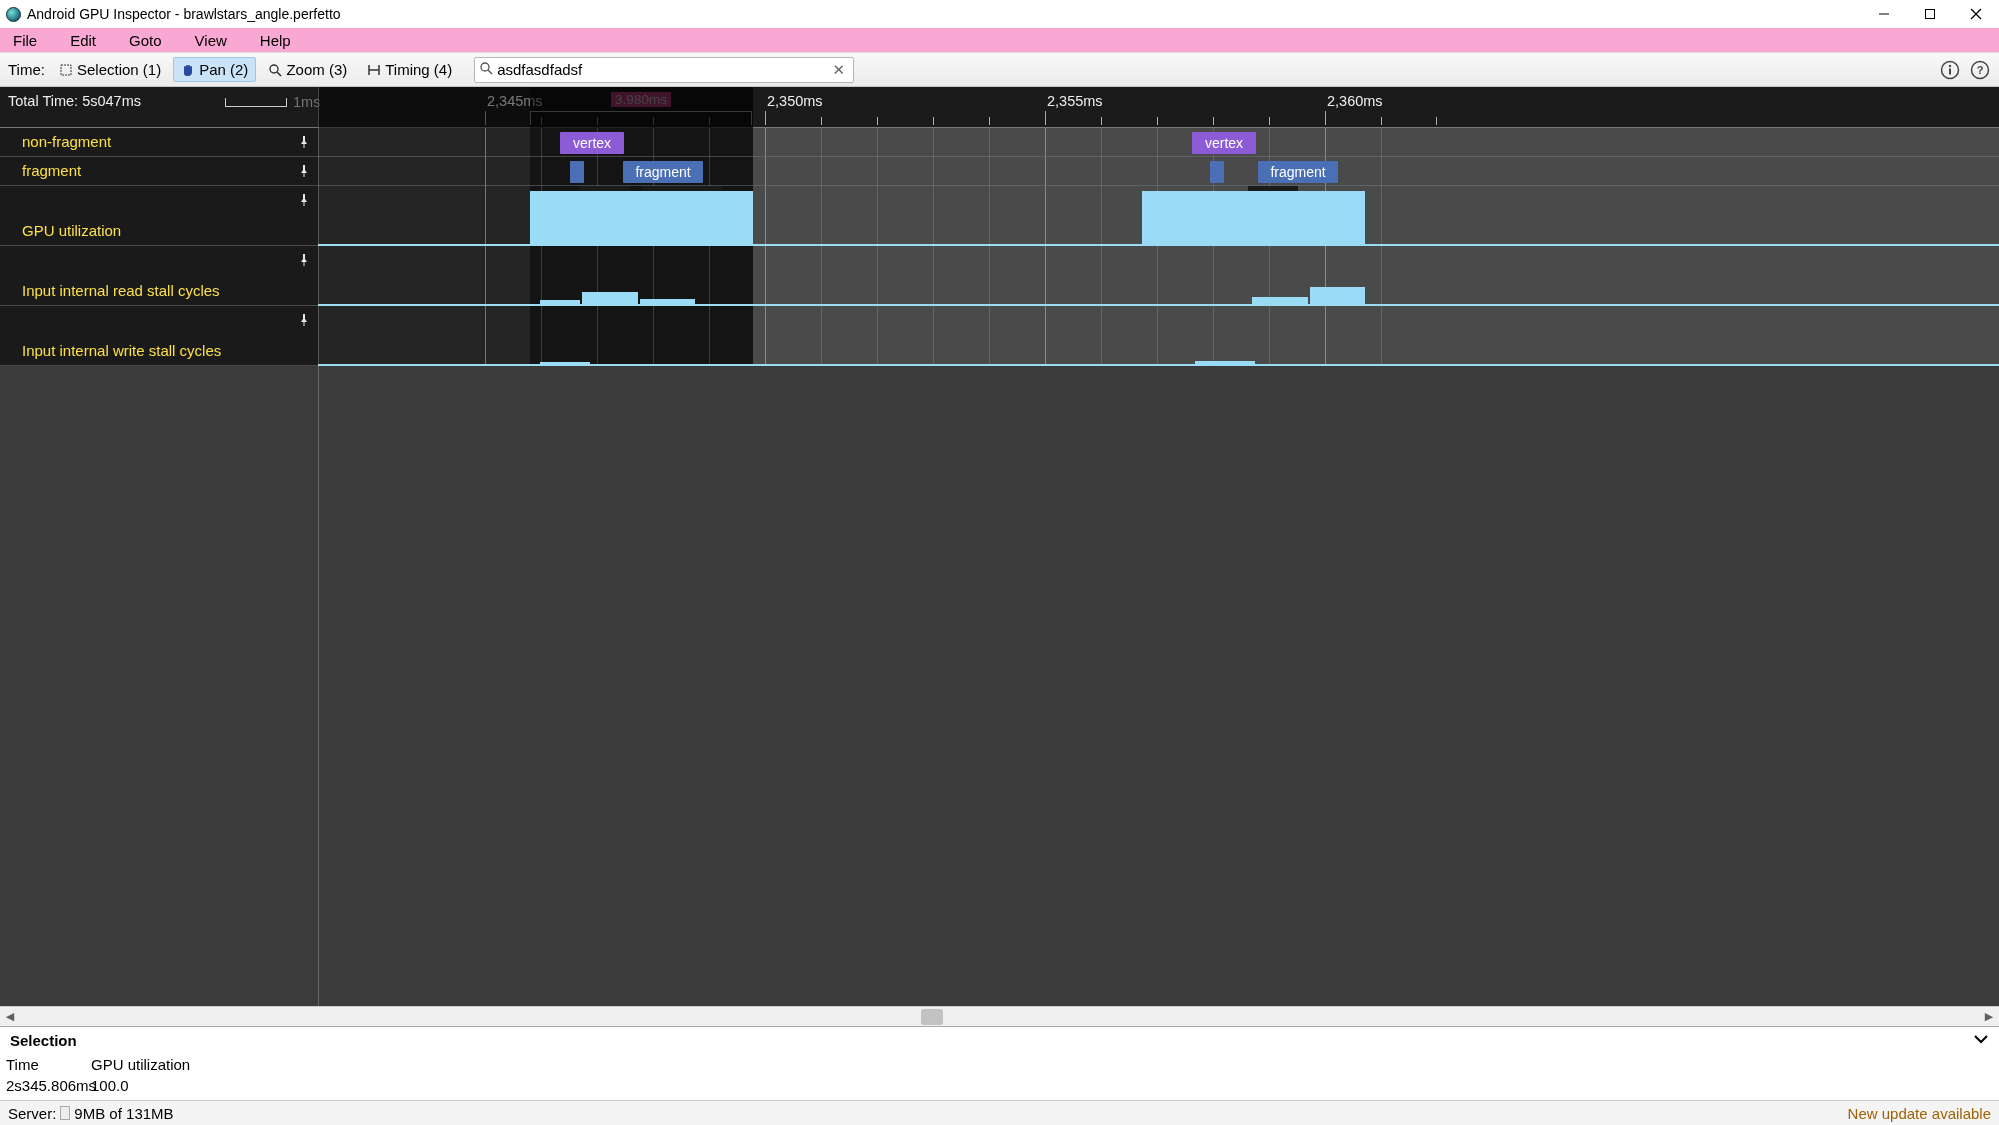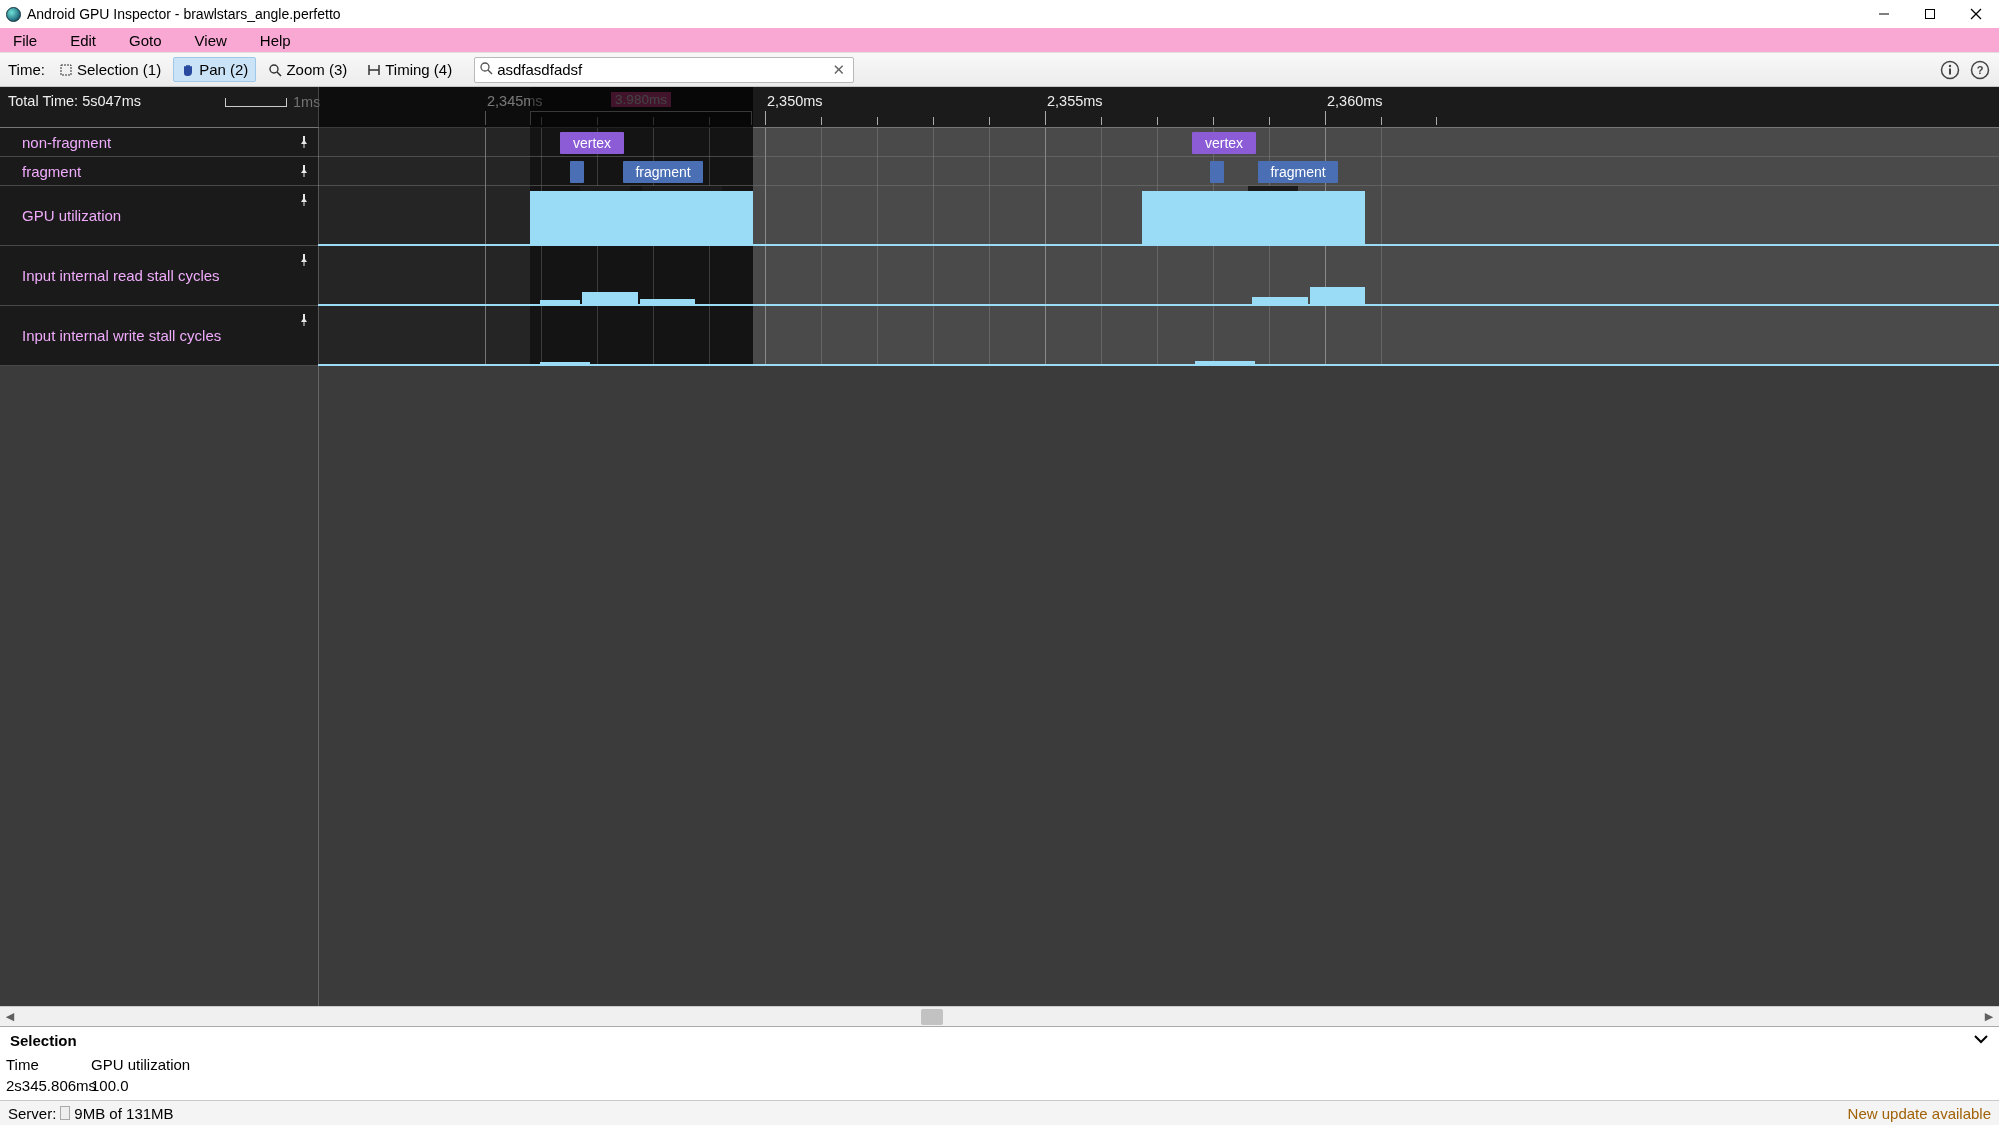--- a/index.html
+++ b/index.html
@@ -38,21 +38,21 @@
 .gridline { position: absolute; top: 0; bottom: 0; width: 1px; background: rgba(200,200,200,0.5); }
 .gridline.minor { background: rgba(200,200,200,0.22); }
 .tick-label { position:absolute; top: 6px; font-size: 14.5px; color: #eee; }
 .tick-mark { position:absolute; top: 24px; width: 1px; height: 14px; background: #aaa; }
 .tick-mark.sm { top: 30px; height: 8px; }
 .sel-region { position:absolute; top:0; bottom:0; background: rgba(0,0,0,0.5); pointer-events:none; }
 .sel-bracket { position:absolute; top: 24px; height: 14px; border-top: 1px solid #ccc; border-left:1px solid #ccc; border-right:1px solid #ccc; text-align:center; font-size: 13.5px; }
 .sel-bracket span { position: relative; top: -20px; background: #ec4899; padding: 0 4px; color:#eee; }
 
 .track-labels { position: absolute; left:0; top:41px; width: 318px; bottom:0; background: transparent; z-index: 5; }
-.track-row-label { position:absolute; left:0; width:318px; background: rgba(0,0,0,0.65); border-bottom: 1px solid rgba(120,120,120,0.5); color:#f0abfc; display:flex; align-items:center; padding: 6px 8px 6px 22px; font-size: 15px; }
+.track-row-label { position:absolute; left:0; width:318px; background: rgba(0,0,0,0.65); border-bottom: 1px solid rgba(120,120,120,0.5); color:#fde047; display:flex; align-items:flex-end; padding: 6px 8px 6px 22px; font-size: 15px; }
 .pin { position:absolute; right:8px; top:6px; cursor:pointer; }
 .pin svg { width:12px; height:12px; fill:#e8e8e8; }
 
 .track-row-bg { position:absolute; left:318px; right:0; border-bottom: 1px solid rgba(120,120,120,0.5); }
 
 
 .ev { position:absolute; height:22px; border-radius:1px; display:flex; align-items:center; justify-content:center; font-size:14px; color:#fff; }
 .ev.purple { background:#8b5cd6; }
 .ev.blue { background:#4a6fb5; }
 .util { position:absolute; background:#9adcf5; }

